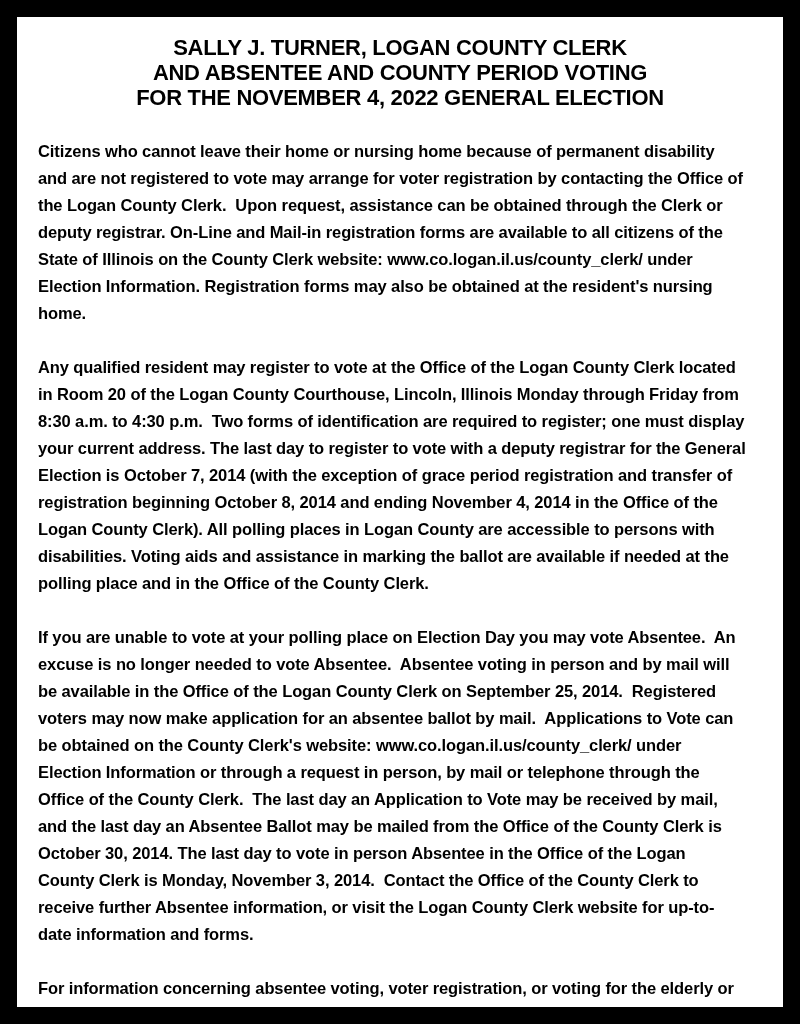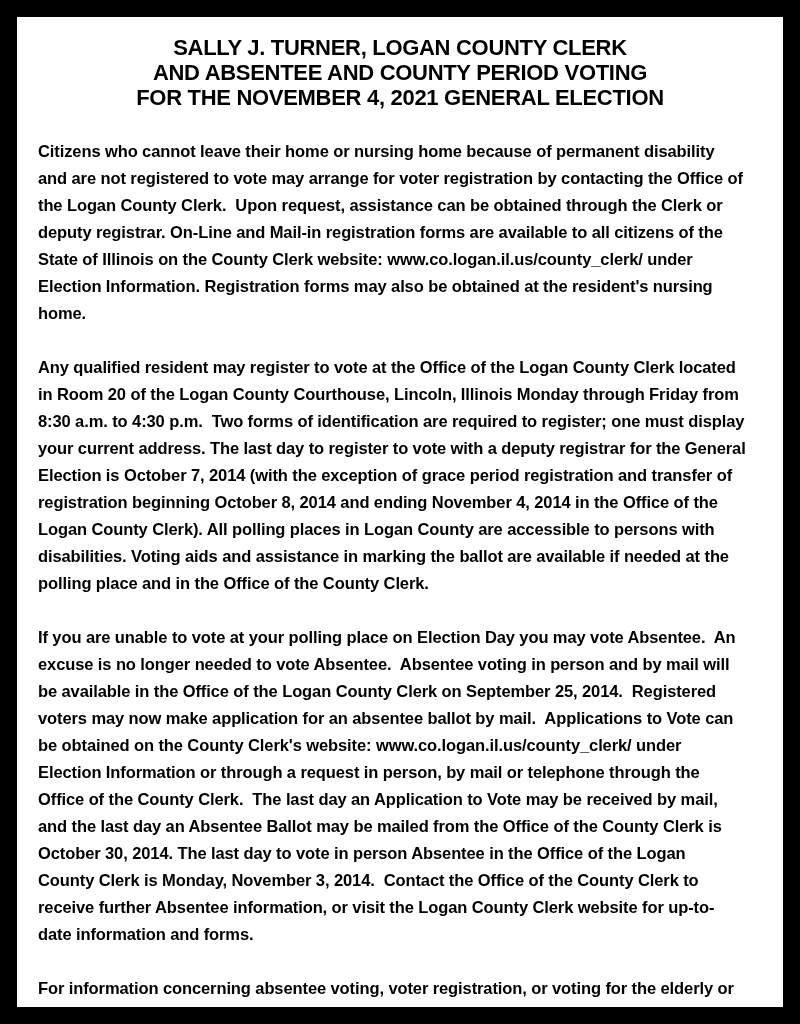--- a/index.html
+++ b/index.html
@@ -47,21 +47,21 @@
   }
 </style>
 </head>
 <body>
 
 <div class="paper">
 
   <div class="title-block">
     <div>SALLY J. TURNER, LOGAN COUNTY CLERK</div>
     <div>AND ABSENTEE AND COUNTY PERIOD VOTING</div>
-    <div>FOR THE NOVEMBER 4, 2021 GENERAL ELECTION</div>
+    <div>FOR THE NOVEMBER 4, 2022 GENERAL ELECTION</div>
   </div>
 
   <div class="body-text">
     <p class="paragraph">Citizens who cannot leave their home or nursing home because of permanent disability and are not registered to vote may arrange for voter registration by contacting the Office of the Logan County Clerk.  Upon request, assistance can be obtained through the Clerk or deputy registrar. On-Line and Mail-in registration forms are available to all citizens of the State of Illinois on the County Clerk website: www.co.logan.il.us/county_clerk/ under Election Information. Registration forms may also be obtained at the resident's nursing home.</p>
     <p class="paragraph">Any qualified resident may register to vote at the Office of the Logan County Clerk located in Room 20 of the Logan County Courthouse, Lincoln, Illinois Monday through Friday from 8:30 a.m. to 4:30 p.m.  Two forms of identification are required to register; one must display your current address. The last day to register to vote with a deputy registrar for the General Election is October 7, 2014 (with the exception of grace period registration and transfer of registration beginning October 8, 2014 and ending November 4, 2014 in the Office of the Logan County Clerk). All polling places in Logan County are accessible to persons with disabilities. Voting aids and assistance in marking the ballot are available if needed at the polling place and in the Office of the County Clerk.</p>
     <p class="paragraph">If you are unable to vote at your polling place on Election Day you may vote Absentee.  An excuse is no longer needed to vote Absentee.  Absentee voting in person and by mail will be available in the Office of the Logan County Clerk on September 25, 2014.  Registered voters may now make application for an absentee ballot by mail.  Applications to Vote can be obtained on the County Clerk's website: www.co.logan.il.us/county_clerk/ under Election Information or through a request in person, by mail or telephone through the Office of the County Clerk.  The last day an Application to Vote may be received by mail, and the last day an Absentee Ballot may be mailed from the Office of the County Clerk is October 30, 2014. The last day to vote in person Absentee in the Office of the Logan County Clerk is Monday, November 3, 2014.  Contact the Office of the County Clerk to receive further Absentee information, or visit the Logan County Clerk website for up-to-date information and forms.</p>
     <p class="paragraph">For information concerning absentee voting, voter registration, or voting for the elderly or disabled, please contact the Office of the Logan County Clerk at (217) 732-4148. The Office of the County Clerk and Recorder will be closed on Election Day November 4, 2014 to all services other than election related.</p>
   </div>
 
 </div>

